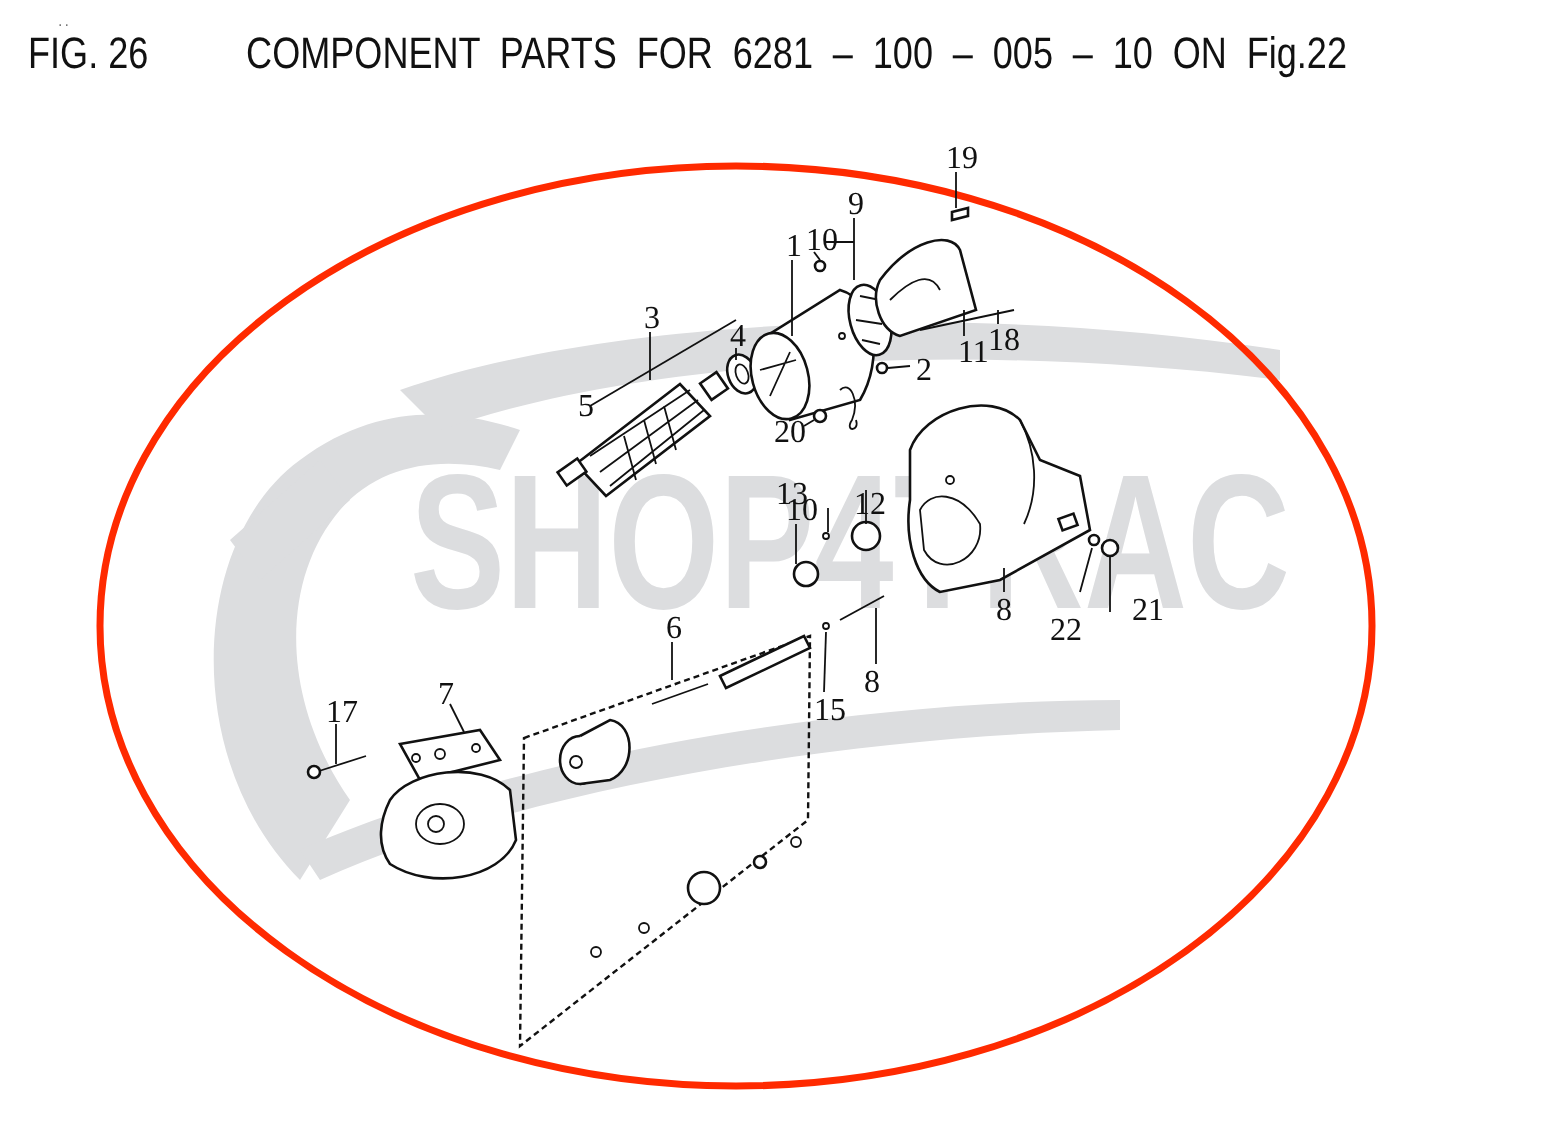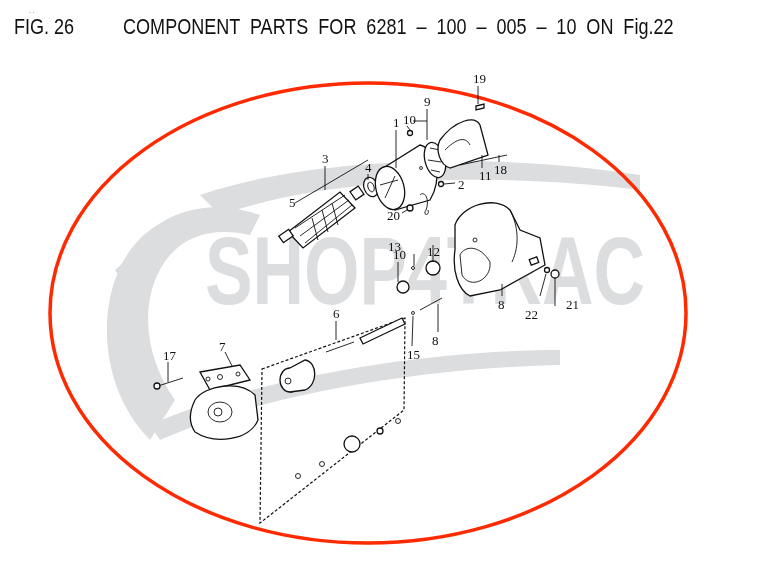--- a/index.html
+++ b/index.html
@@ -3,21 +3,21 @@
 <meta charset="utf-8">
 <style>
   html, body { margin: 0; padding: 0; background: #ffffff; }
   body { width: 776px; height: 565px; position: relative; overflow: hidden; font-family: "Liberation Sans", sans-serif; }
   .dots { position: absolute; left: 29px; top: 6px; font-size: 8px; color: #777; letter-spacing: 1px; }
   .header { position: absolute; top: 14px; left: 14px; font-family: "Liberation Sans", sans-serif; font-size: 22px; color: #111; transform: scaleX(0.82); transform-origin: left top; white-space: nowrap; }
   .fig-no { display: inline-block; width: 133px; }
   .fig-title { word-spacing: 6px; }
   svg.canvas { position: absolute; left: 0; top: 0; }
   .wm-text { font-family: "Liberation Sans", sans-serif; font-weight: bold; font-size: 96px; fill: #dcdddf; }
-  .lbl { position: absolute; font-family: "Liberation Serif", serif; font-size: 13px; color: #111; line-height: 1; }
+  .lbl { position: absolute; font-family: "Liberation Serif", serif; font-size: 16px; color: #111; line-height: 1; }
   .part { stroke: #111; stroke-width: 1.3; fill: #fff; }
   .thin { stroke: #111; stroke-width: 0.9; fill: none; }
   .dash { stroke: #111; stroke-width: 1.2; stroke-dasharray: 3 2; fill: none; }
 </style>
 </head>
 <body>
 
 <div class="dots">..</div>
 <div class="header">
   <span class="fig-no">FIG. 26</span><span class="fig-title">COMPONENT PARTS FOR 6281 – 100 – 005 – 10 ON Fig.22</span>

